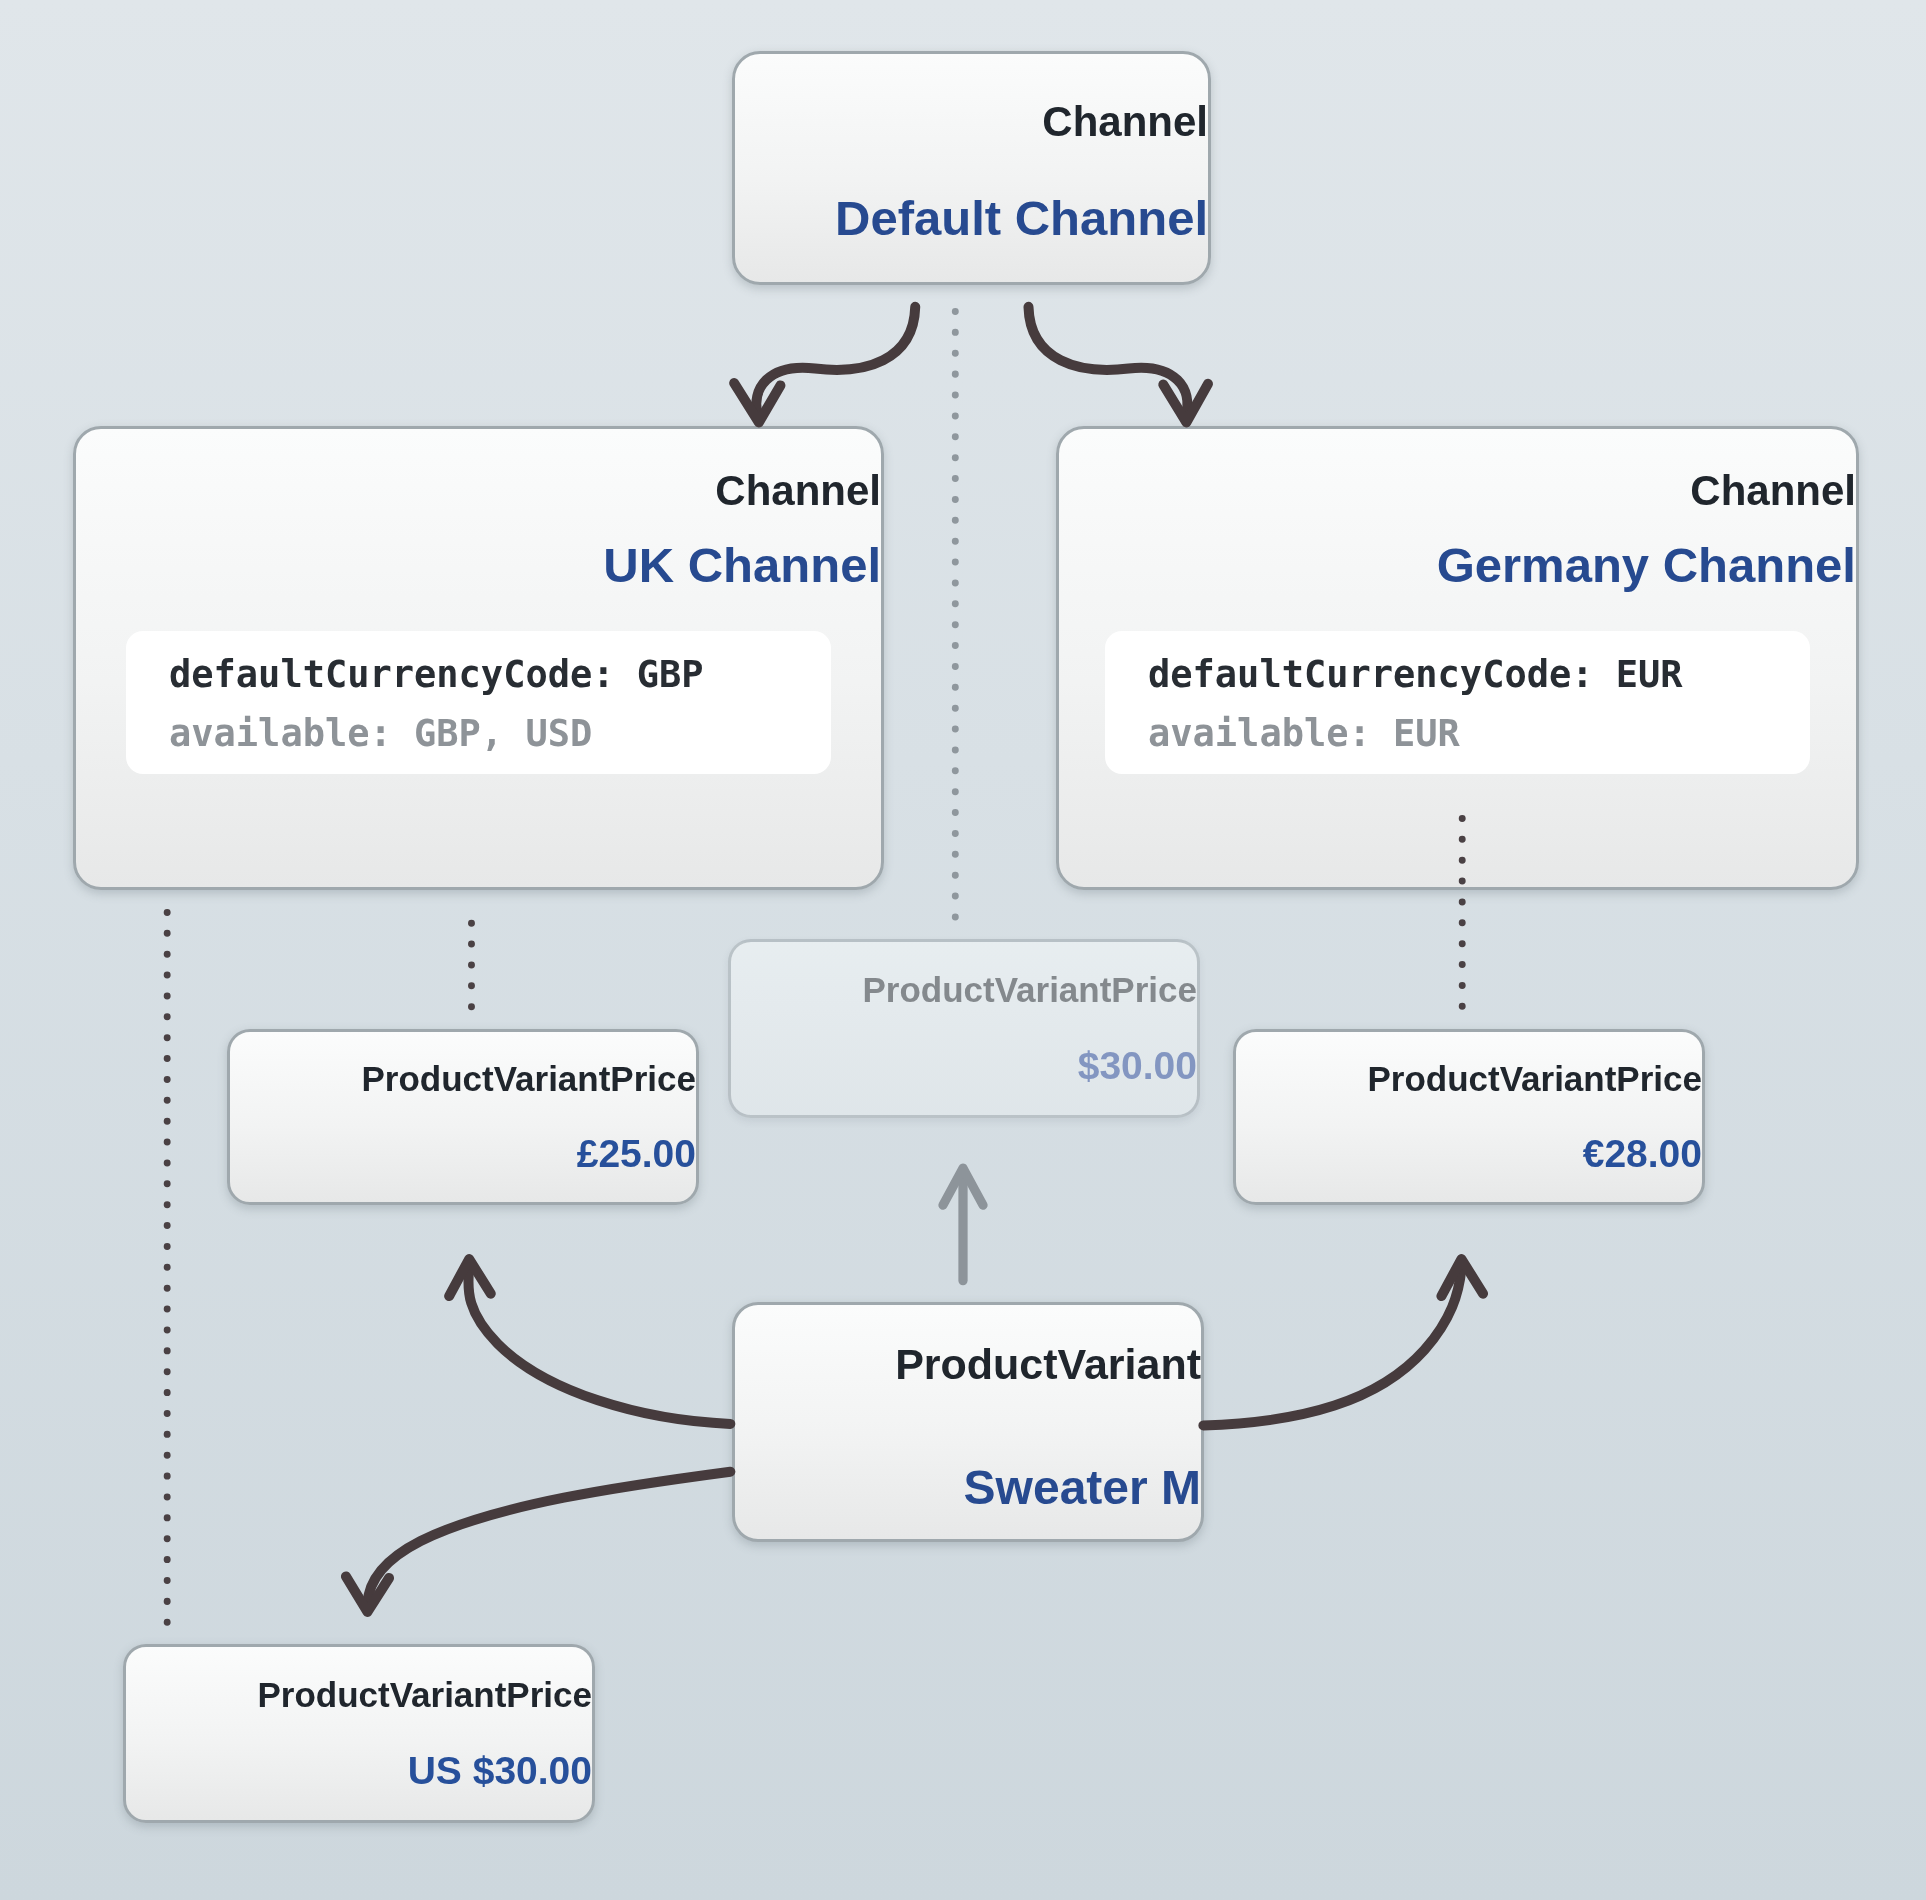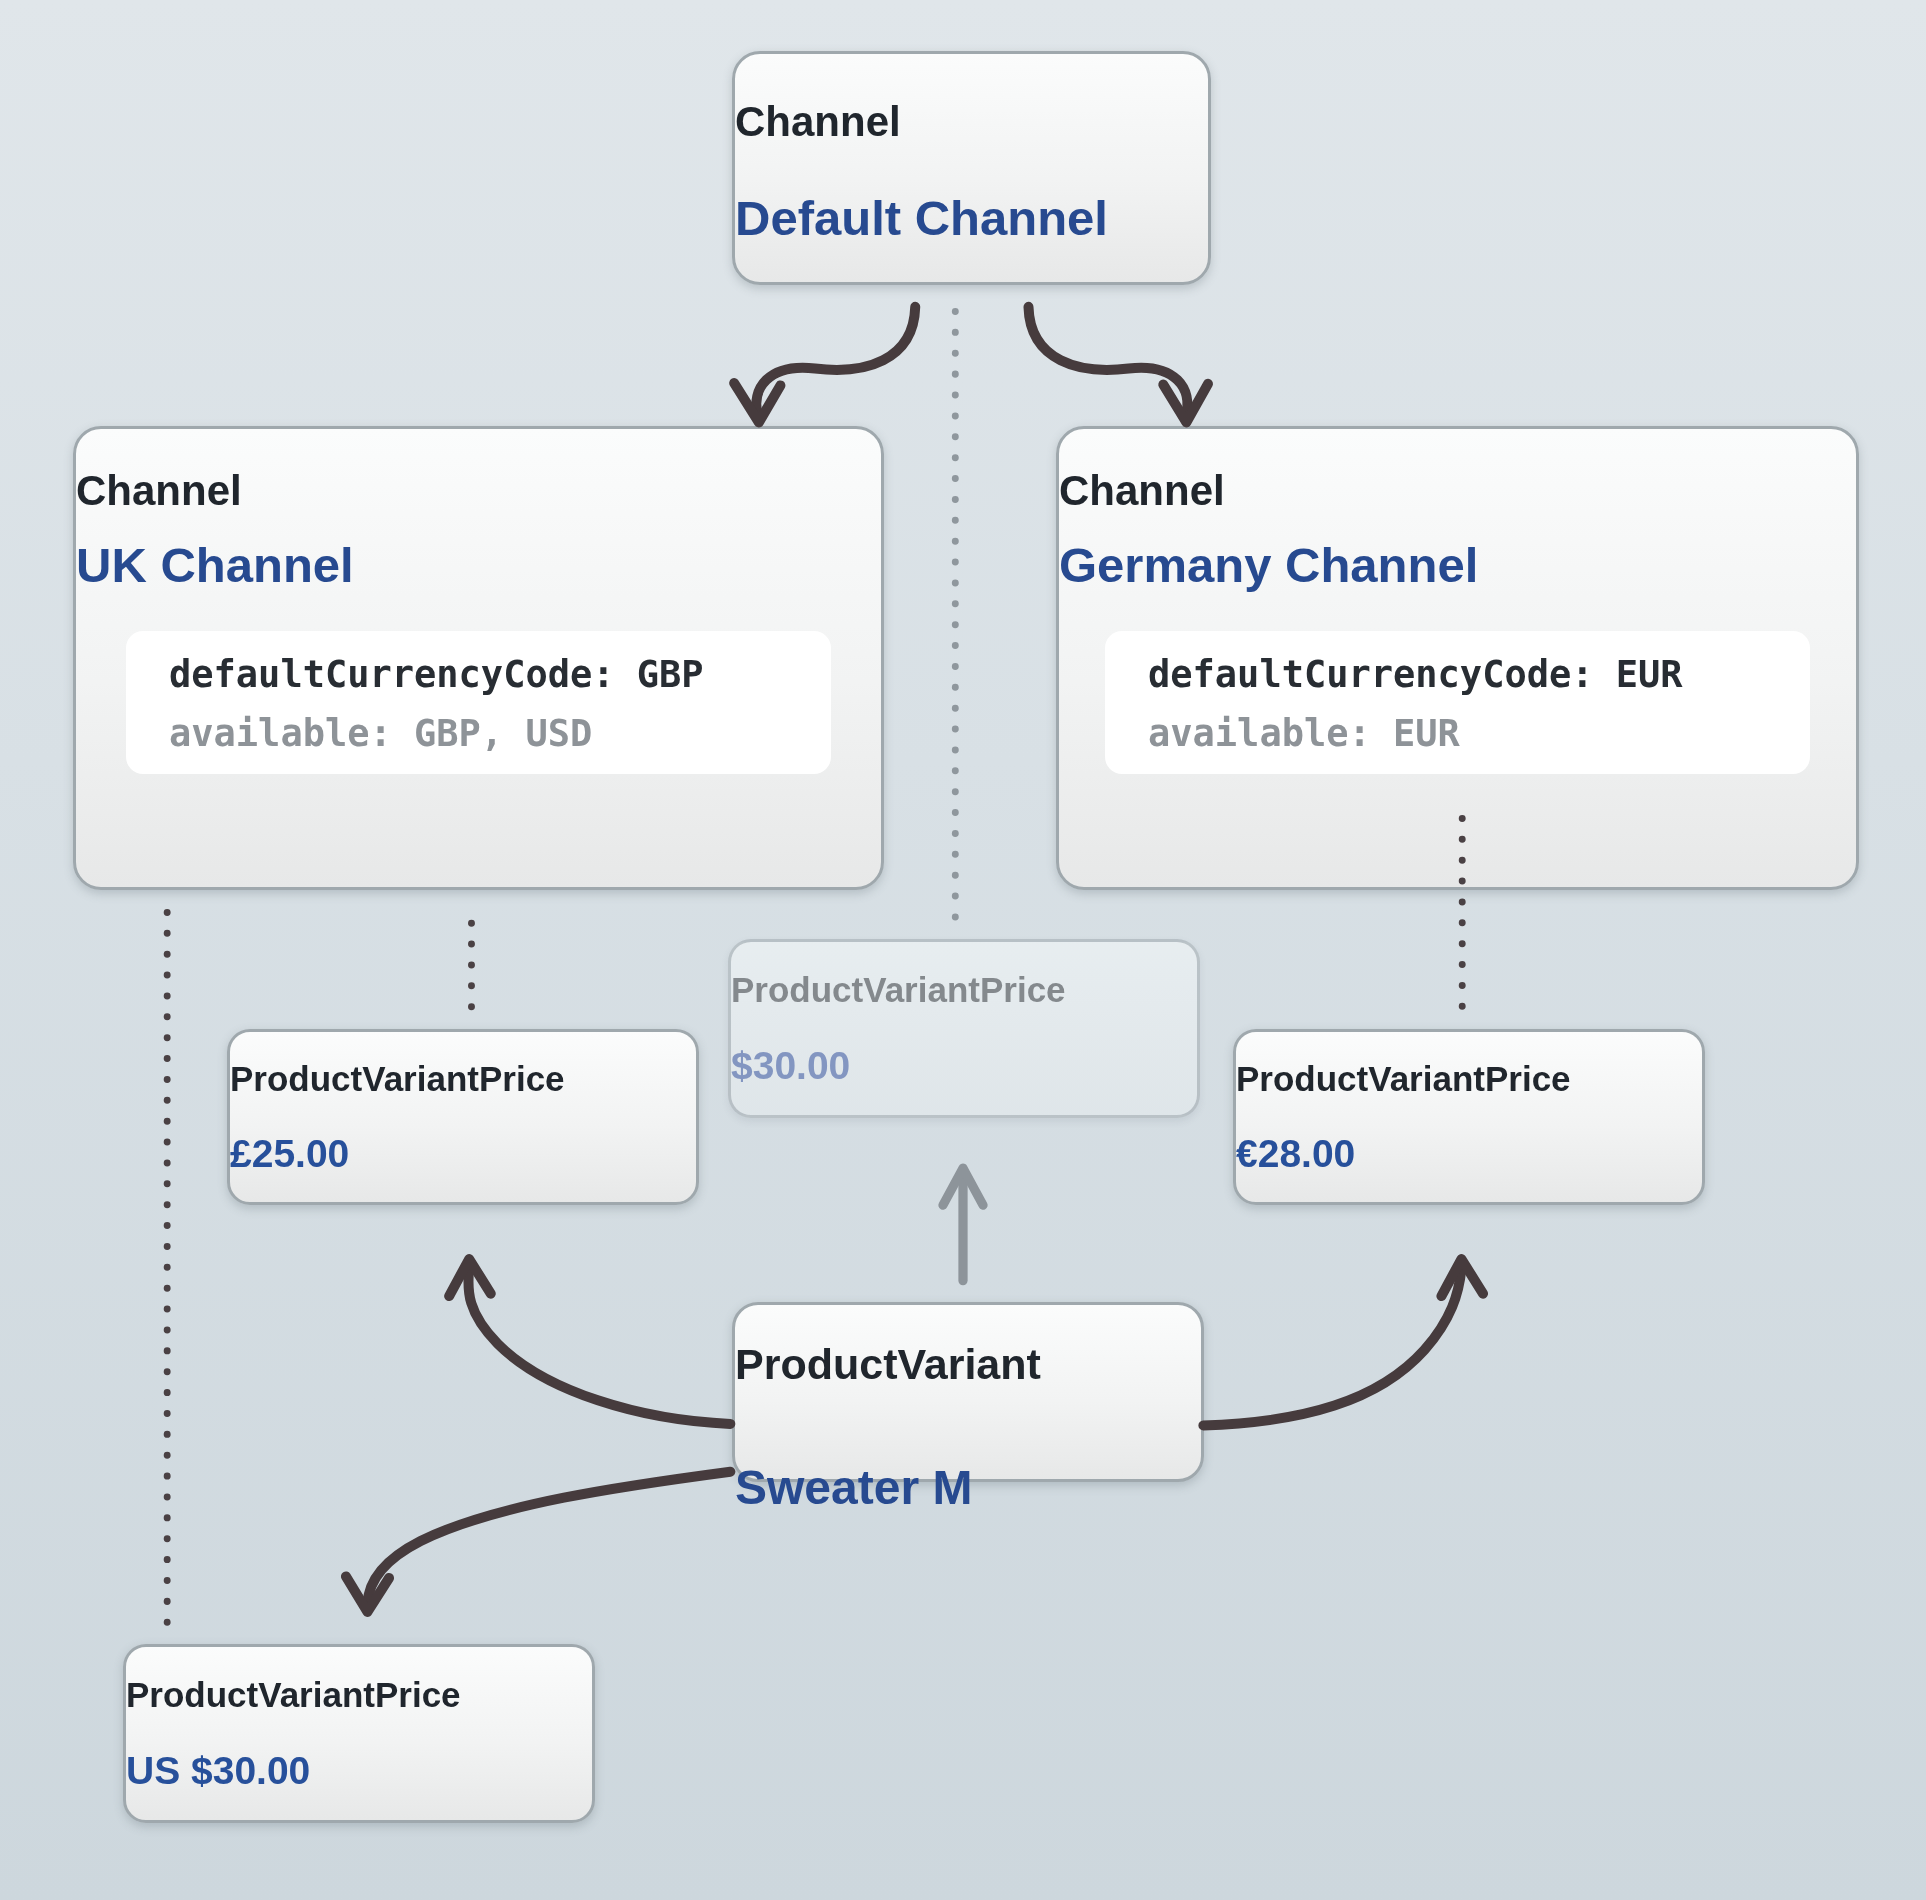--- a/index.html
+++ b/index.html
@@ -13,21 +13,21 @@
     width:1926px;height:1901px;
     background:linear-gradient(180deg,#e0e6ea 0%,#d8e0e5 40%,#cdd7dd 100%);
   }
   svg.links{
     position:absolute;left:0;top:0;width:1926px;height:1901px;
     pointer-events:none;z-index:5;
   }
   .node{
     position:absolute;
     box-sizing:border-box;
-    display:flex;flex-direction:column;align-items:flex-start;
+    display:flex;flex-direction:column;align-items:flex-end;
     background:linear-gradient(180deg,#fbfcfc 0%,#f2f3f3 55%,#e7e8e8 100%);
     border:3.1px solid #9fa8ad;
     border-radius:28px;
     box-shadow:0 3.9px 9.2px rgba(96,110,120,0.28);
     z-index:2;
   }
   .node-type{
     color:#20262d;font-weight:bold;font-size:42px;line-height:46px;
     text-align:center;
   }
@@ -125,21 +125,21 @@
   <div class="node price" style="left:227px;top:1029px;width:472px;height:176px;">
     <div class="node-type">ProductVariantPrice</div>
     <div class="price-value">£25.00</div>
   </div>
 
   <div class="node price" style="left:1233px;top:1029px;width:472px;height:176px;">
     <div class="node-type">ProductVariantPrice</div>
     <div class="price-value">€28.00</div>
   </div>
 
-  <div class="node pv" style="left:732px;top:1302px;width:472px;height:180px;">
+  <div class="node pv" style="left:732px;top:1302px;width:472px;height:240px;">
     <div class="node-type">ProductVariant</div>
     <div class="node-name">Sweater M</div>
   </div>
 
   <div class="node price" style="left:123px;top:1644px;width:472px;height:179px;">
     <div class="node-type">ProductVariantPrice</div>
     <div class="price-value">US $30.00</div>
   </div>
 
   <svg class="links" viewBox="0 0 2500 2467">

